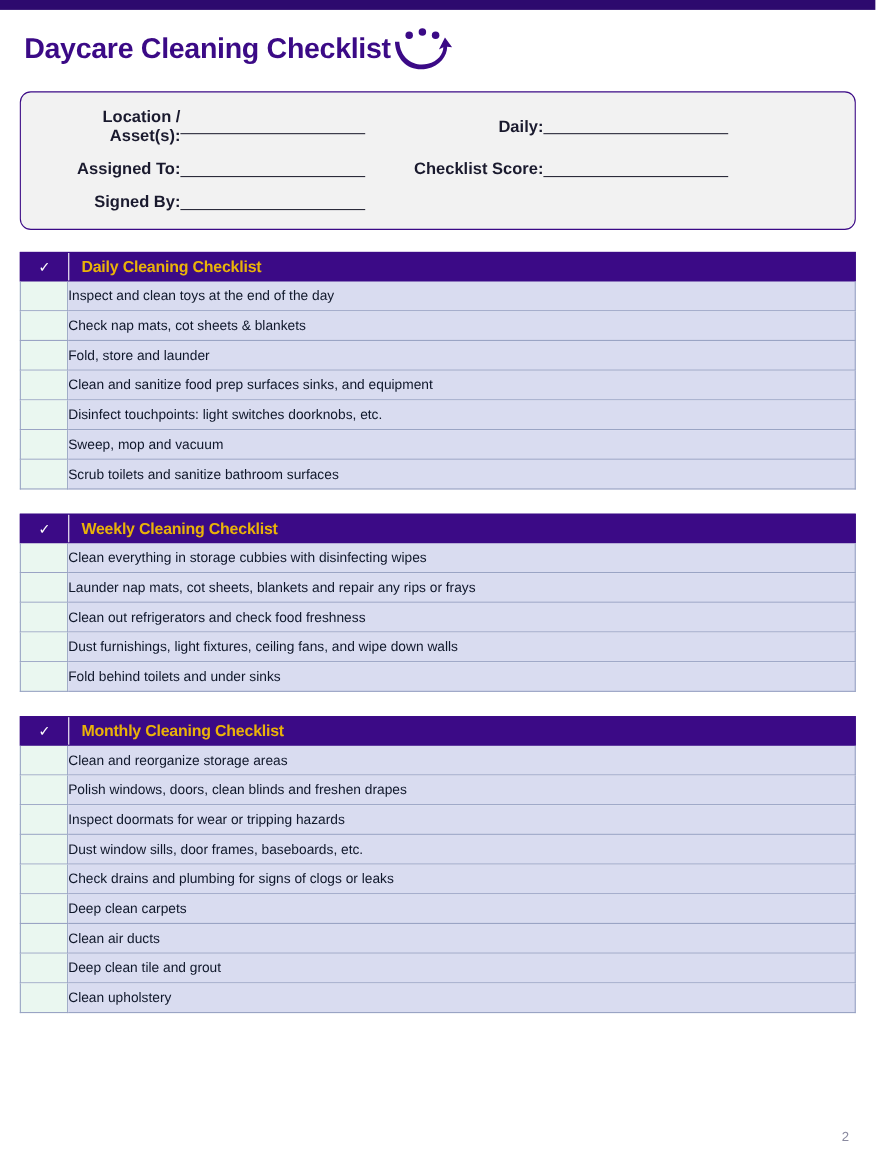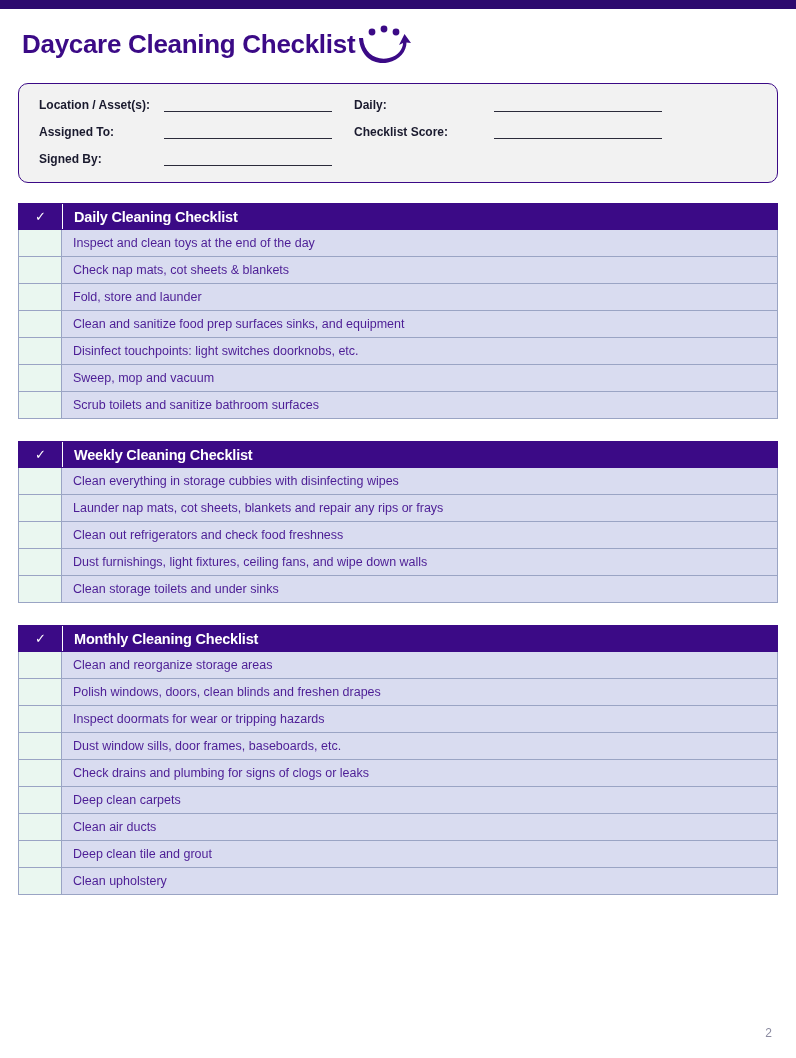--- a/index.html
+++ b/index.html
@@ -42,23 +42,24 @@
     background: #f2f2f2;
     padding: 14px 20px 16px 20px;
   }
   .info-grid {
     display: grid;
     grid-template-columns: 125px 190px 140px 200px;
     row-gap: 13px;
     align-items: center;
   }
   .info-label {
-    font-size: 12px;
+    font-size: 15px;
     font-weight: bold;
     color: #1a1a2e;
+    text-align: right;
   }
   .info-line {
     border-bottom: 1px solid #2b2b3a;
     height: 14px;
     width: 168px;
   }
   .tables {
     padding: 0 18px;
     margin-top: 20px;
   }
@@ -79,21 +80,21 @@
     align-items: center;
     justify-content: center;
     color: #ffffff;
     font-size: 13px;
     border-right: 1px solid #ffffff;
   }
   .head-title {
     display: flex;
     align-items: center;
     padding-left: 11px;
-    color: #ffffff;
+    color: #eab308;
     font-size: 14.5px;
     font-weight: bold;
     letter-spacing: -0.2px;
   }
   .row {
     display: flex;
     height: 27px;
     align-items: stretch;
   }
   .row-check {
@@ -105,23 +106,22 @@
   }
   .table-block .row:first-of-type .row-check { border-top: none; }
   .row-text {
     flex: 1;
     background: #d9dcf0;
     border: 1px solid #9aa4c4;
     border-left: none;
     border-top: none;
     display: flex;
     align-items: center;
-    padding-left: 11px;
     font-size: 12.5px;
-    color: #4c1d95;
+    color: #0f172a;
   }
   .page-num {
     position: absolute;
     right: 24px;
     bottom: 18px;
     font-size: 12px;
     color: #8a8aa0;
   }
 </style>
 </head>
@@ -213,21 +213,21 @@
     <div class="row">
       <div class="row-check"></div>
       <div class="row-text">Clean out refrigerators and check food freshness</div>
     </div>
     <div class="row">
       <div class="row-check"></div>
       <div class="row-text">Dust furnishings, light fixtures, ceiling fans, and wipe down walls</div>
     </div>
     <div class="row">
       <div class="row-check"></div>
-      <div class="row-text">Clean storage toilets and under sinks</div>
+      <div class="row-text">Fold behind toilets and under sinks</div>
     </div>
   </div>
 
   <div class="table-block">
     <div class="table-head">
       <div class="head-check">✓</div>
       <div class="head-title">Monthly Cleaning Checklist</div>
     </div>
     <div class="row">
       <div class="row-check"></div>

